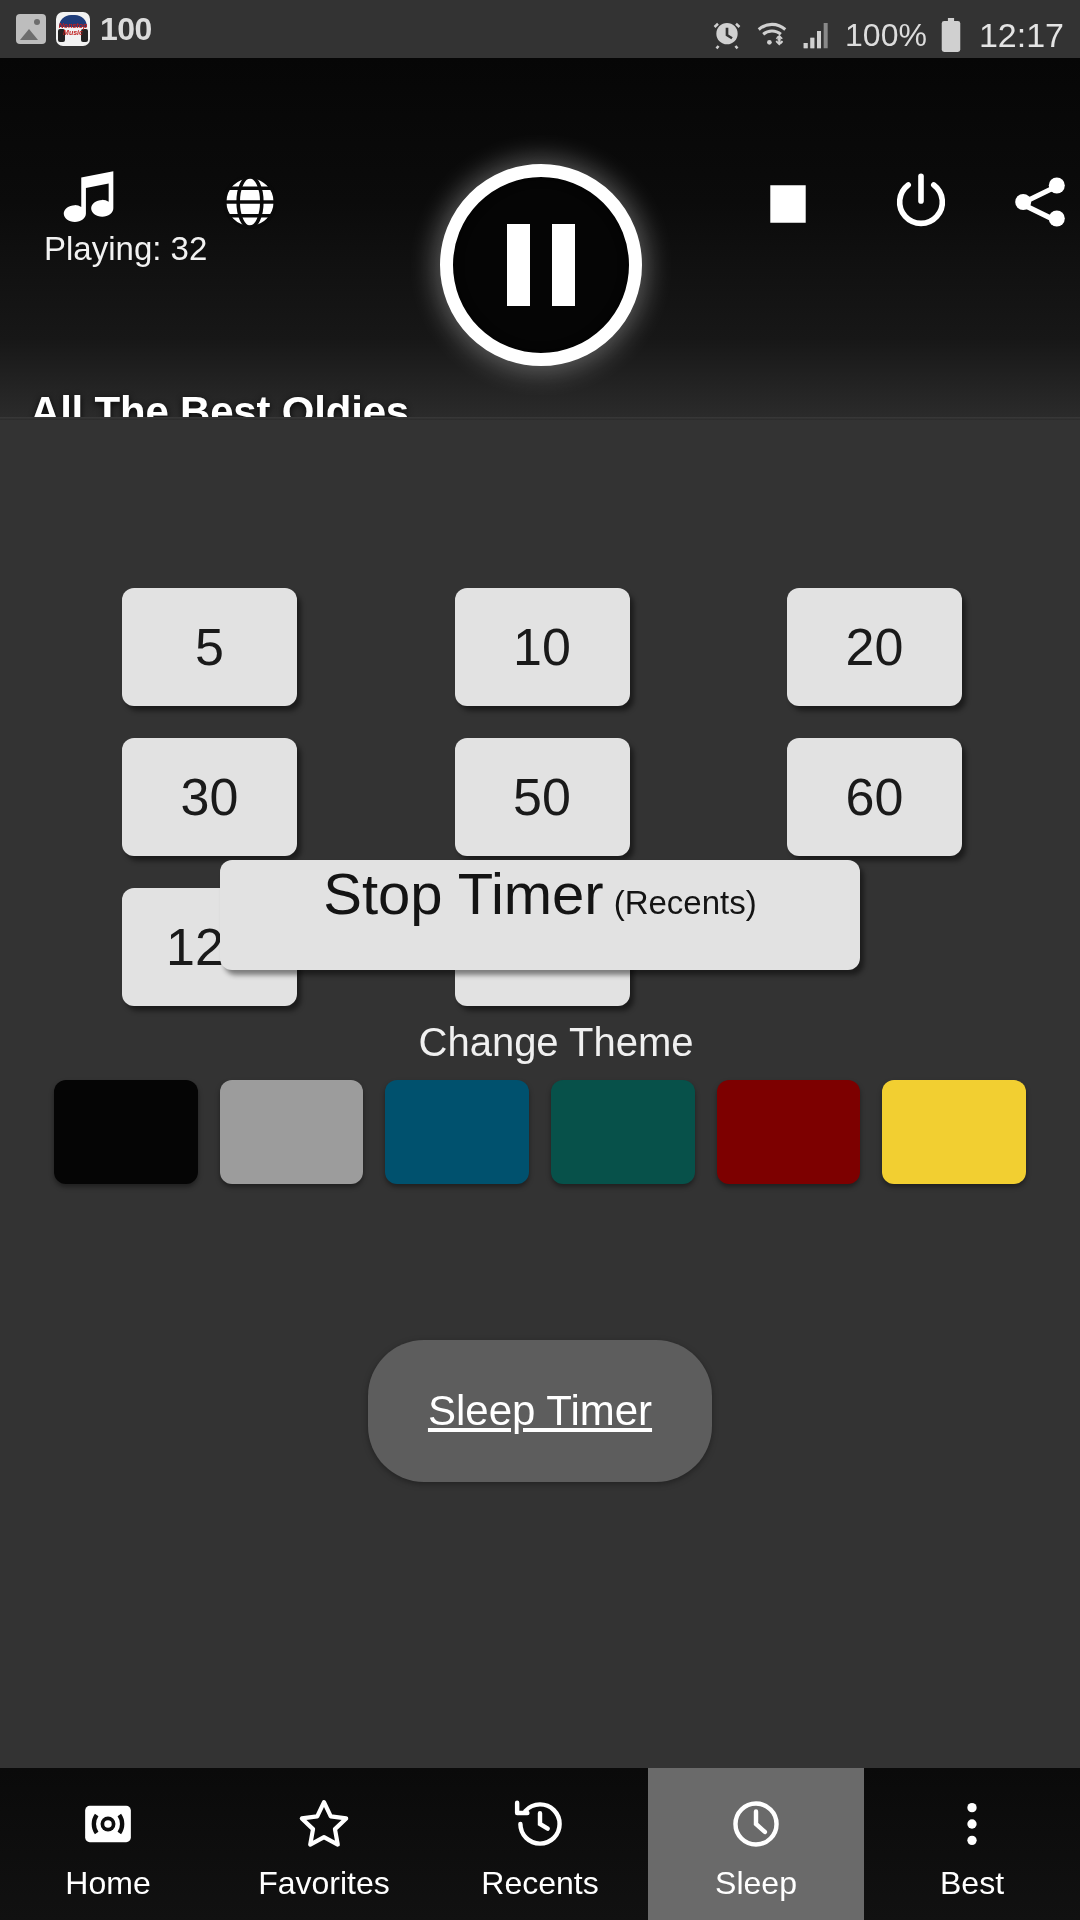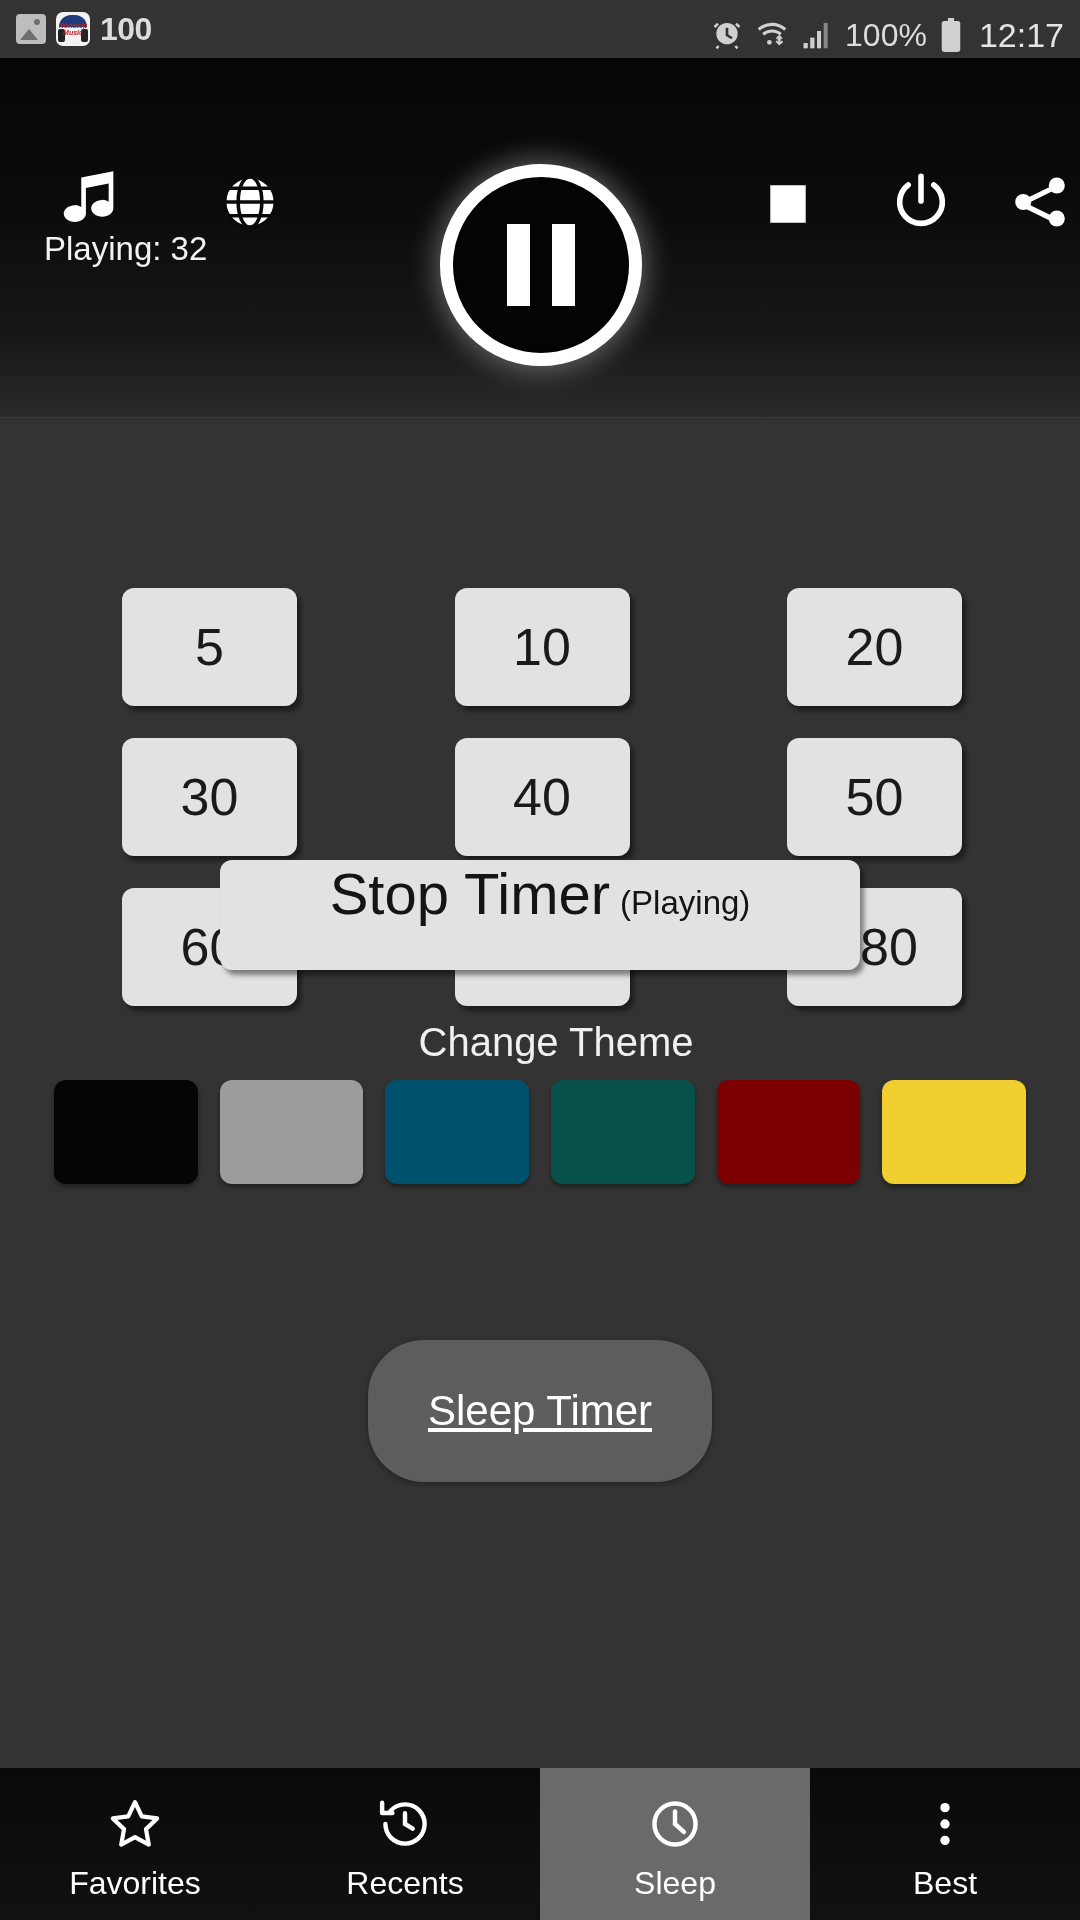--- a/index.html
+++ b/index.html
@@ -256,58 +256,71 @@
         <svg class="ico-svg" width="64" height="62" viewBox="0 0 24 24" fill="#ffffff">
           <circle cx="18.5" cy="5.6" r="3.1"></circle>
             <circle cx="5.5" cy="12" r="3.1"></circle>
             <circle cx="18.5" cy="18.4" r="3.1"></circle>
           <path d="M6.6 10.6l11.1-5.4.9 1.8-11.1 5.4zM7.5 12.9l11.1 5.4-.9 1.8L6.6 14.7z"></path>
         </svg>
       </div>
     </div>
 
     <div class="playing-lbl">Playing: 32</div>
+    <div class="station-title">All The Best Oldies</div>
   </div>
   <div class="hdr-divider"></div>
 
   <div class="body">
 
     <div class="grid">
       <button class="tbtn">5</button>
       <button class="tbtn">10</button>
       <button class="tbtn">20</button>
       <button class="tbtn">30</button>
-      <button class="tbtn">40</button>
       <button class="tbtn">50</button>
       <button class="tbtn">60</button>
       <button class="tbtn">120</button>
       <button class="tbtn">180</button>
     </div>
 
     <button class="stop-timer">
       <span class="big">Stop Timer</span>
-      <span class="small">(Playing)</span>
+      <span class="small">(Recents)</span>
     </button>
 
     <div class="theme-lbl">Change Theme</div>
 
     <div class="swatches">
       <button class="swatch" style="background: rgb(5, 5, 5);"></button>
       <button class="swatch" style="background: rgb(156, 156, 156);"></button>
       <button class="swatch" style="background: rgb(0, 81, 110);"></button>
       <button class="swatch" style="background: rgb(7, 81, 74);"></button>
       <button class="swatch" style="background: rgb(125, 0, 0);"></button>
       <button class="swatch" style="background: rgb(242, 207, 49);"></button>
     </div>
 
     <button class="sleep-pill">Sleep Timer</button>
   </div>
 
   <div class="bottomnav">
 
+    <div class="navitem">
+      <span class="navicon">
+        <svg class="ico-svg" width="56" height="56" viewBox="0 0 24 24" fill="#ffffff">
+          <rect x="2.2" y="4.2" width="19.6" height="15.6" rx="2"></rect>
+          <g fill="#0d0d0d">
+            <circle cx="12" cy="12" r="3.2"></circle>
+            <path d="M6.4 7.6a7.6 7.6 0 000 8.8l1.5-1.1a5.8 5.8 0 010-6.6zM17.6 7.6l-1.5 1.1a5.8 5.8 0 010 6.6l1.5 1.1a7.6 7.6 0 000-8.8z"></path>
+          </g>
+          <circle cx="12" cy="12" r="1.6" fill="#ffffff"></circle>
+        </svg>
+      </span>
+      <span class="lbl">Home</span>
+    </div>
 
     <div class="navitem">
       <span class="navicon">
         <svg class="ico-svg" width="56" height="56" viewBox="0 0 24 24" fill="none" stroke="#ffffff" stroke-width="1.8" stroke-linejoin="round">
           <path d="M12 2.6l2.9 6.1 6.6.9-4.8 4.6 1.2 6.6L12 17.6 6.1 20.8l1.2-6.6L2.5 9.6l6.6-.9z"></path>
         </svg>
       </span>
       <span class="lbl">Favorites</span>
     </div>
 

